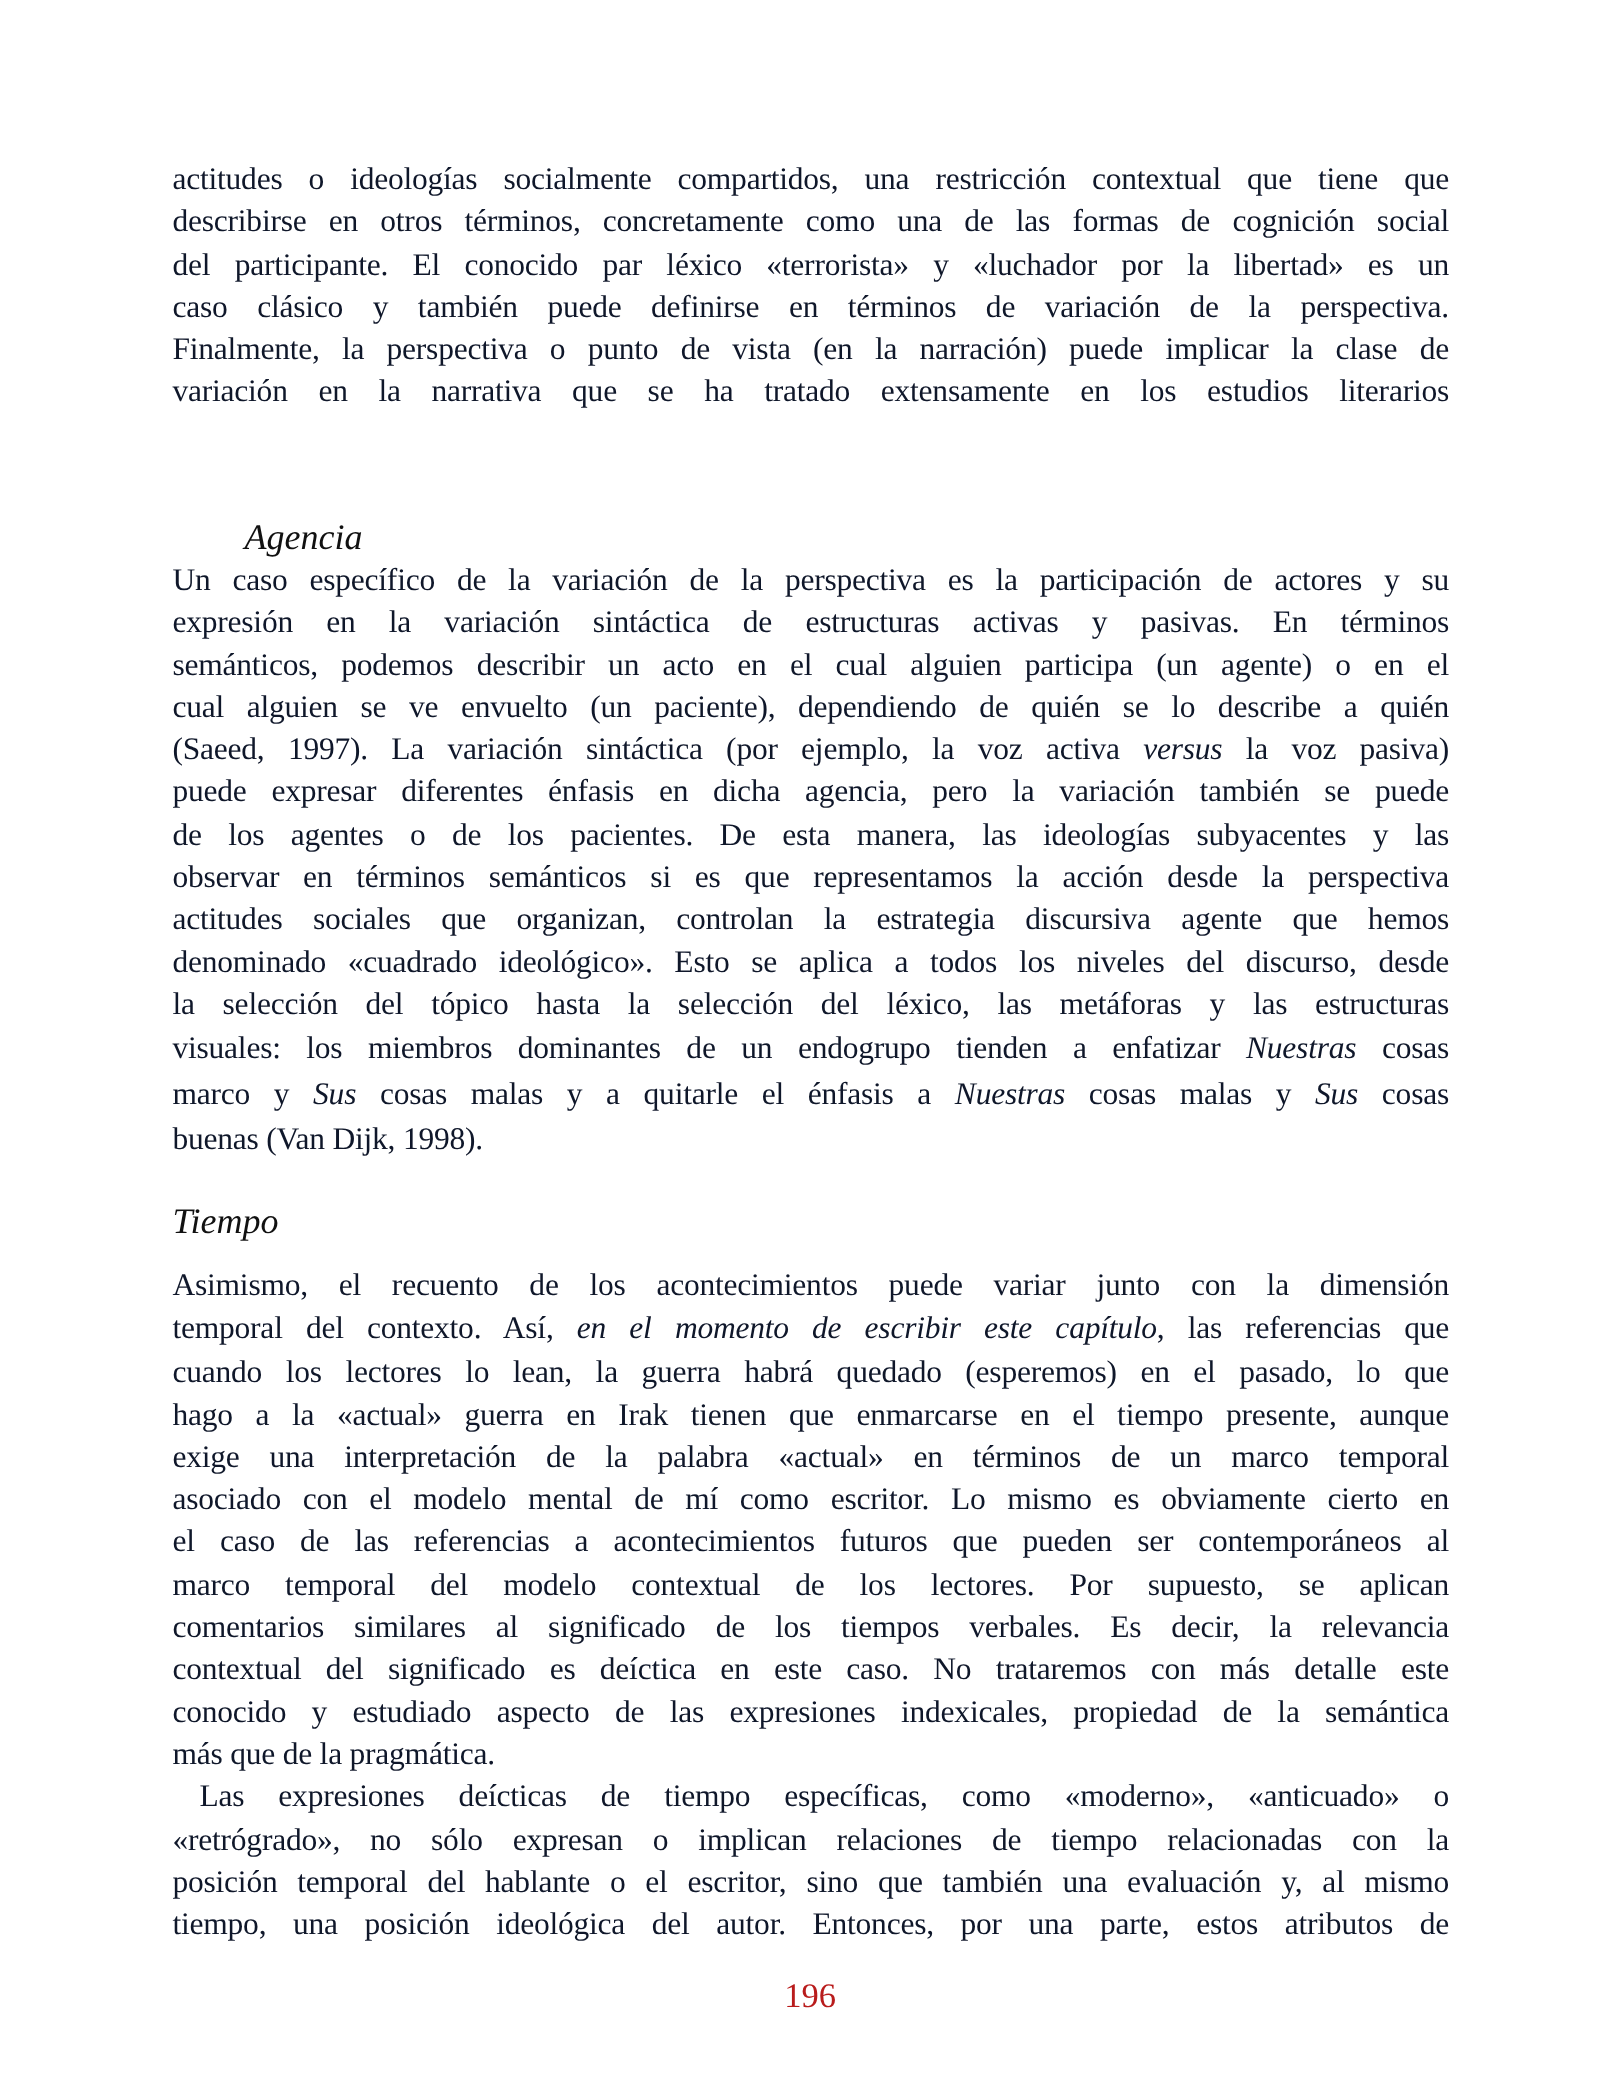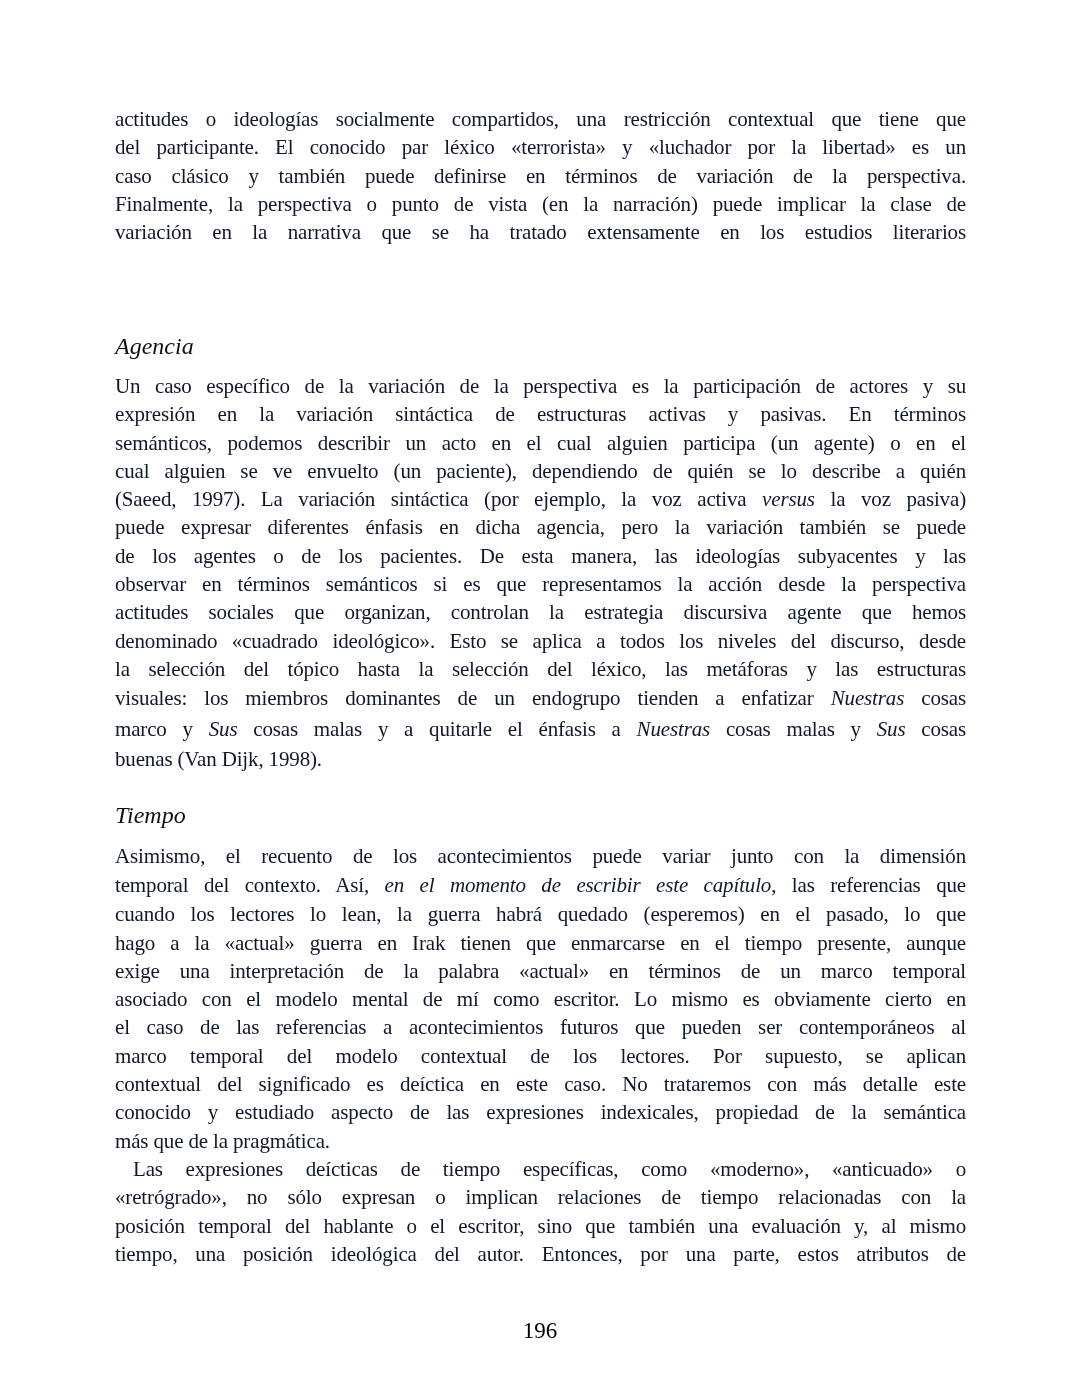--- a/index.html
+++ b/index.html
@@ -2,40 +2,41 @@
 <html><head>
 <meta charset="utf-8">
 <style>
   html, body { margin:0; padding:0; background:#ffffff; }
   body { width:1080px; height:1397px; position:relative; overflow:hidden; }
   .page { position:absolute; left:0; top:0; width:1080px; height:1397px; background:#fff; }
   .block { position:absolute; left:115px; width:851px; font-family:Liberation Serif, serif; color:#0f172a; }
   .line { display:block; height:28.3px; line-height:28.3px; font-size:21px; text-align:justify; text-align-last:justify; white-space:nowrap; letter-spacing:-0.15px; }
   .line.last { text-align-last:left; }
   .heading { position:absolute; left:115px; font-family:"Liberation Serif", "DejaVu Serif", serif; font-style:italic; font-size:24px; color:#111; }
-  .pagenum { position:absolute; left:0; width:1080px; text-align:center; font-family:"Liberation Serif", "DejaVu Serif", serif; font-size:23px; color:#000000; }
+  .pagenum { position:absolute; left:0; width:1080px; text-align:center; font-family:"Liberation Serif", "DejaVu Serif", serif; font-size:23px; color:#b91c1c; }
   i { font-style:italic; }
   
   .line span.j { display:inline-block; width:100%; text-align:justify; text-align-last:justify; }
   .line.last span.j { text-align-last:left; }
 </style>
 </head>
 <body>
 
 <div class="page">
 
   <div class="block" style="top:105px;">
     <span class="line"><span class="j">actitudes o ideologías socialmente compartidos, una restricción contextual que tiene que</span></span>
+    <span class="line"><span class="j">describirse en otros términos, concretamente como una de las formas de cognición social</span></span>
     <span class="line"><span class="j">del participante. El conocido par léxico «terrorista» y «luchador por la libertad» es un</span></span>
     <span class="line"><span class="j">caso clásico y también puede definirse en términos de variación de la perspectiva.</span></span>
     <span class="line"><span class="j">Finalmente, la perspectiva o punto de vista (en la narración) puede implicar la clase de</span></span>
     <span class="line"><span class="j">variación en la narrativa que se ha tratado extensamente en los estudios literarios</span></span>
   </div>
 
-  <div class="heading" style="top:333px;">Agencia</div>
+  <div class="heading" style="top:346px;margin-left:48px;">Agencia</div>
 
   <div class="block" style="top:372px;">
     <span class="line"><span class="j">Un caso específico de la variación de la perspectiva es la participación de actores y su</span></span>
     <span class="line"><span class="j">expresión en la variación sintáctica de estructuras activas y pasivas. En términos</span></span>
     <span class="line"><span class="j">semánticos, podemos describir un acto en el cual alguien participa (un agente) o en el</span></span>
     <span class="line"><span class="j">cual alguien se ve envuelto (un paciente), dependiendo de quién se lo describe a quién</span></span>
     <span class="line"><span class="j"><span>(Saeed, 1997). La variación sintáctica (por ejemplo, la voz activa </span><i>versus</i><span> la voz pasiva)</span></span></span>
     <span class="line"><span class="j">puede expresar diferentes énfasis en dicha agencia, pero la variación también se puede</span></span>
     <span class="line"><span class="j">de los agentes o de los pacientes. De esta manera, las ideologías subyacentes y las</span></span>
     <span class="line"><span class="j">observar en términos semánticos si es que representamos la acción desde la perspectiva</span></span>
@@ -51,20 +52,21 @@
 
   <div class="block" style="top:842px;">
     <span class="line"><span class="j">Asimismo, el recuento de los acontecimientos puede variar junto con la dimensión</span></span>
     <span class="line" style="height:30px;line-height:30px;"><span class="j"><span>temporal del contexto. Así, </span><i>en el momento de escribir este capítulo</i><span>, las referencias que</span></span></span>
     <span class="line"><span class="j">cuando los lectores lo lean, la guerra habrá quedado (esperemos) en el pasado, lo que</span></span>
     <span class="line"><span class="j">hago a la «actual» guerra en Irak tienen que enmarcarse en el tiempo presente, aunque</span></span>
     <span class="line"><span class="j">exige una interpretación de la palabra «actual» en términos de un marco temporal</span></span>
     <span class="line"><span class="j">asociado con el modelo mental de mí como escritor. Lo mismo es obviamente cierto en</span></span>
     <span class="line"><span class="j">el caso de las referencias a acontecimientos futuros que pueden ser contemporáneos al</span></span>
     <span class="line"><span class="j">marco temporal del modelo contextual de los lectores. Por supuesto, se aplican</span></span>
+    <span class="line"><span class="j">comentarios similares al significado de los tiempos verbales. Es decir, la relevancia</span></span>
     <span class="line"><span class="j">contextual del significado es deíctica en este caso. No trataremos con más detalle este</span></span>
     <span class="line"><span class="j">conocido y estudiado aspecto de las expresiones indexicales, propiedad de la semántica</span></span>
     <span class="line last"><span class="j">más que de la pragmática.</span></span>
 
     <span class="line" style="padding-left:18px;width:833px;"><span class="j">Las expresiones deícticas de tiempo específicas, como «moderno», «anticuado» o</span></span>
     <span class="line"><span class="j">«retrógrado», no sólo expresan o implican relaciones de tiempo relacionadas con la</span></span>
     <span class="line"><span class="j">posición temporal del hablante o el escritor, sino que también una evaluación y, al mismo</span></span>
     <span class="line"><span class="j">tiempo, una posición ideológica del autor. Entonces, por una parte, estos atributos de</span></span>
   </div>
 

